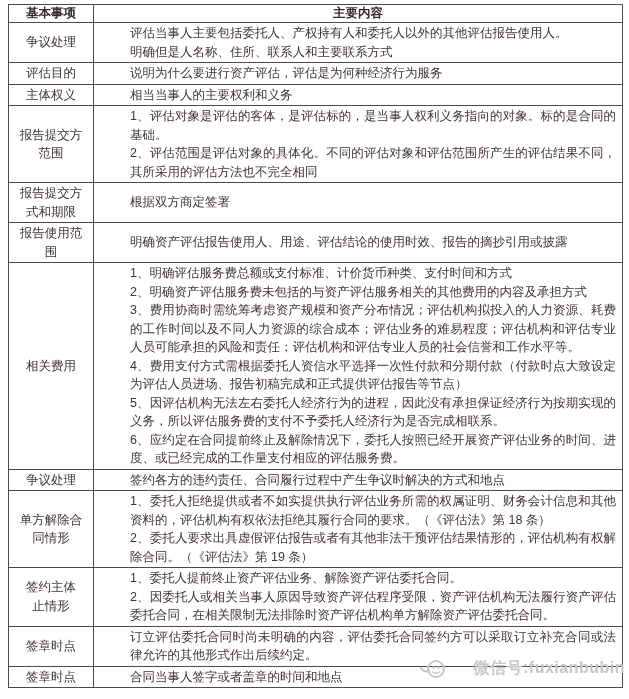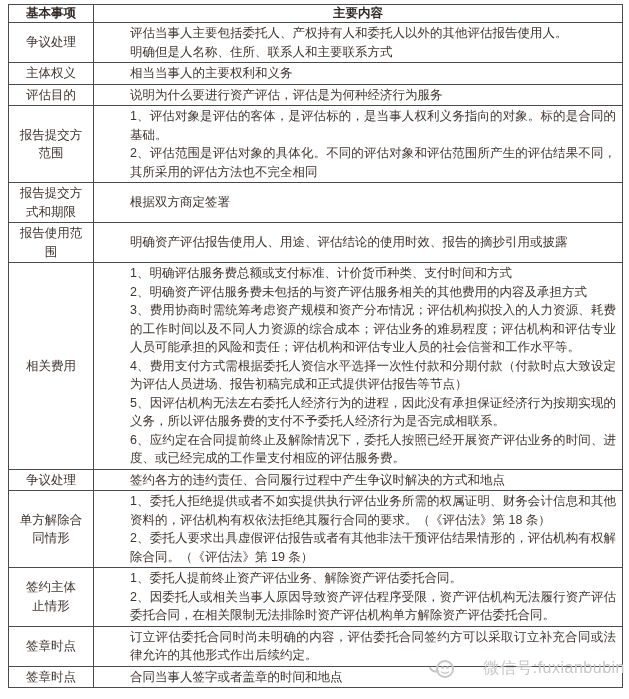--- a/index.html
+++ b/index.html
@@ -55,21 +55,21 @@
   }
   .watermark {
     position: absolute;
     right: 4px;
     top: 658px;
     display: flex;
     align-items: center;
     gap: 21px;
     color: #c7c7c7;
     font-size: 16px;
-    font-weight: normal;
+    font-weight: bold;
     letter-spacing: 0.5px;
     z-index: 2;
     white-space: nowrap;
   }
   .wm-icon { display: inline-block; line-height: 0; }
 </style>
 </head>
 <body>
 
 <div class="page">
@@ -90,32 +90,32 @@
           <td class="item">
             <div>争议处理</div>
           </td>
           <td class="content">
             <div class="line">评估当事人主要包括委托人、产权持有人和委托人以外的其他评估报告使用人。</div>
             <div class="line">明确但是人名称、住所、联系人和主要联系方式</div>
           </td>
         </tr>
         <tr>
           <td class="item">
+            <div>评估目的</div>
+          </td>
+          <td class="content">
+            <div class="line">说明为什么要进行资产评估，评估是为何种经济行为服务</div>
+          </td>
+        </tr>
+        <tr>
+          <td class="item">
             <div>主体权义</div>
           </td>
           <td class="content">
             <div class="line">相当当事人的主要权利和义务</div>
-          </td>
-        </tr>
-        <tr>
-          <td class="item">
-            <div>评估目的</div>
-          </td>
-          <td class="content">
-            <div class="line">说明为什么要进行资产评估，评估是为何种经济行为服务</div>
           </td>
         </tr>
         <tr>
           <td class="item">
             <div>报告提交方</div>
             <div>范围</div>
           </td>
           <td class="content">
             <div class="line">1、评估对象是评估的客体，是评估标的，是当事人权利义务指向的对象。标的是合同的基础。</div>
             <div class="line">2、评估范围是评估对象的具体化。不同的评估对象和评估范围所产生的评估结果不同，其所采用的评估方法也不完全相同</div>

